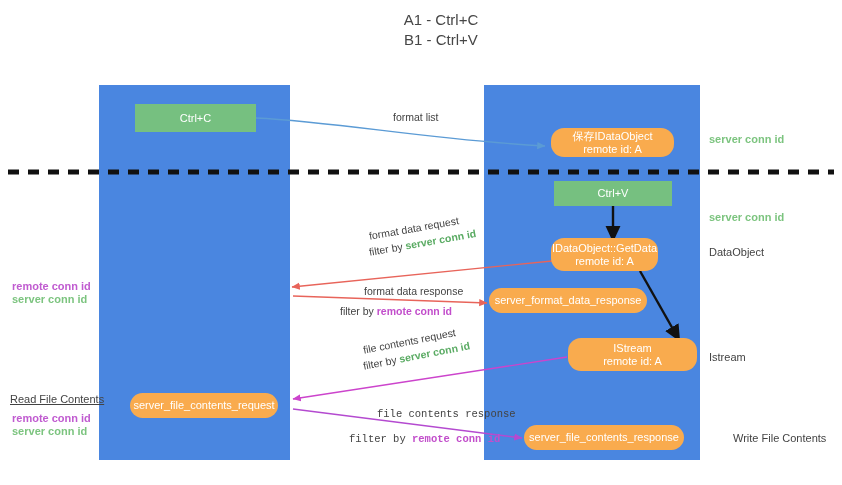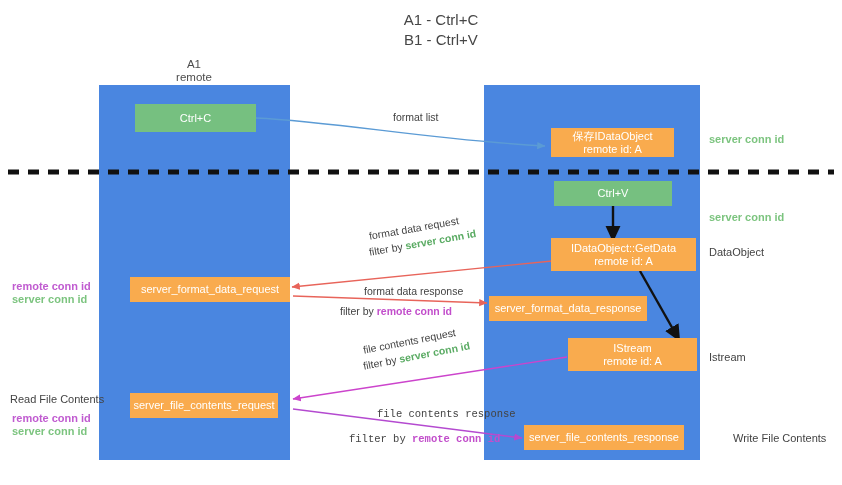--- a/index.html
+++ b/index.html
@@ -28,21 +28,21 @@
   
   .lane{background:#4a86e0;}
 
   
   .box{
     display:flex;align-items:center;justify-content:center;
     text-align:center;color:#ffffff;font-size:11px;line-height:13px;
     box-sizing:border-box;padding:2px 4px;
   }
   .box.green{background:#76c080;}
-  .box.orange{background:#f9ab4e;}
+  .box.orange{background:#f9ab4e;border-radius:13px;}
 
   
   .elabel{
     font-size:10.5px;line-height:13px;color:#434343;white-space:nowrap;
   }
   .elabel.rot-a{transform:rotate(-10deg);transform-origin:left top;}
   .elabel.rot-b{transform:rotate(-11deg);transform-origin:left top;}
   .green-t{color:#5aab63;font-weight:bold;}
   .purple-t{color:#c24ecb;font-weight:bold;}
 
@@ -55,24 +55,20 @@
 </head>
 <body>
 
 <div id="stage">
 
   <div class="abs title">
     <div>A1 - Ctrl+C</div>
     <div>B1 - Ctrl+V</div>
   </div>
 
-  <div class="abs colhead" style="left:134px;top:58px;width:120px;">
-    <div>A1</div>
-    <div>remote</div>
-  </div>
   <div class="abs colhead" style="left:536px;top:58px;width:140px;margin-top:40px;">
     <div>B1</div>
     <div>connection</div>
   </div>
 
   <div class="abs lane" style="left:99px;top:85px;width:191px;height:375px;"></div>
   <div class="abs lane" style="left:484px;top:85px;width:216px;height:375px;"></div>
 
   <svg class="layer" viewBox="0 0 842 485">
     <defs>
@@ -116,35 +112,32 @@
 
   <div class="abs box orange" style="left:551px;top:128px;width:123px;height:29px;flex-direction:column;">
     <span>保存IDataObject</span>
     <span>remote id: A</span>
   </div>
 
   <div class="abs box green" style="left:554px;top:181px;width:118px;height:25px;">
     <span>Ctrl+V</span>
   </div>
 
-  <div class="abs box orange" style="left:551px;top:238px;width:145px;height:33px;flex-direction:column;">
+  <div class="abs box orange" style="left:551px;top:238px;width:107px;height:33px;flex-direction:column;">
     <span>IDataObject::GetData</span>
     <span>remote id: A</span>
   </div>
 
   <div class="abs box orange" style="left:568px;top:338px;width:129px;height:33px;flex-direction:column;">
     <span>IStream</span>
     <span>remote id: A</span>
   </div>
 
-  <div class="abs box orange" style="left:130px;top:277px;width:160px;height:25px;">
-    <span>server_format_data_request</span>
-  </div>
 
-  <div class="abs box orange" style="left:489px;top:296px;width:158px;height:25px;">
+  <div class="abs box orange" style="left:489px;top:288px;width:158px;height:25px;">
     <span>server_format_data_response</span>
   </div>
 
   <div class="abs box orange" style="left:130px;top:393px;width:148px;height:25px;">
     <span>server_file_contents_request</span>
   </div>
 
   <div class="abs box orange" style="left:524px;top:425px;width:160px;height:25px;">
     <span>server_file_contents_response</span>
   </div>
@@ -185,17 +178,17 @@
 
   <div class="abs side plain" style="left:709px;top:245px;">DataObject</div>
 
   <div class="abs side plain" style="left:709px;top:350px;">Istream</div>
 
   <div class="abs side plain" style="left:709px;top:431px;margin-left:24px;">Write File Contents</div>
 
   <div class="abs side purple-t" style="left:12px;top:279px;">remote conn id</div>
   <div class="abs side green-t" style="left:12px;top:292px;">server conn id</div>
 
-  <div class="abs side plain" style="left:10px;top:392px;">Read File Contents</div>
+  <div class="abs side plain" style="left:10px;top:392px;text-decoration:underline;">Read File Contents</div>
   <div class="abs side purple-t" style="left:12px;top:411px;">remote conn id</div>
   <div class="abs side green-t" style="left:12px;top:424px;">server conn id</div>
 
 </div>
 
 </body></html>

